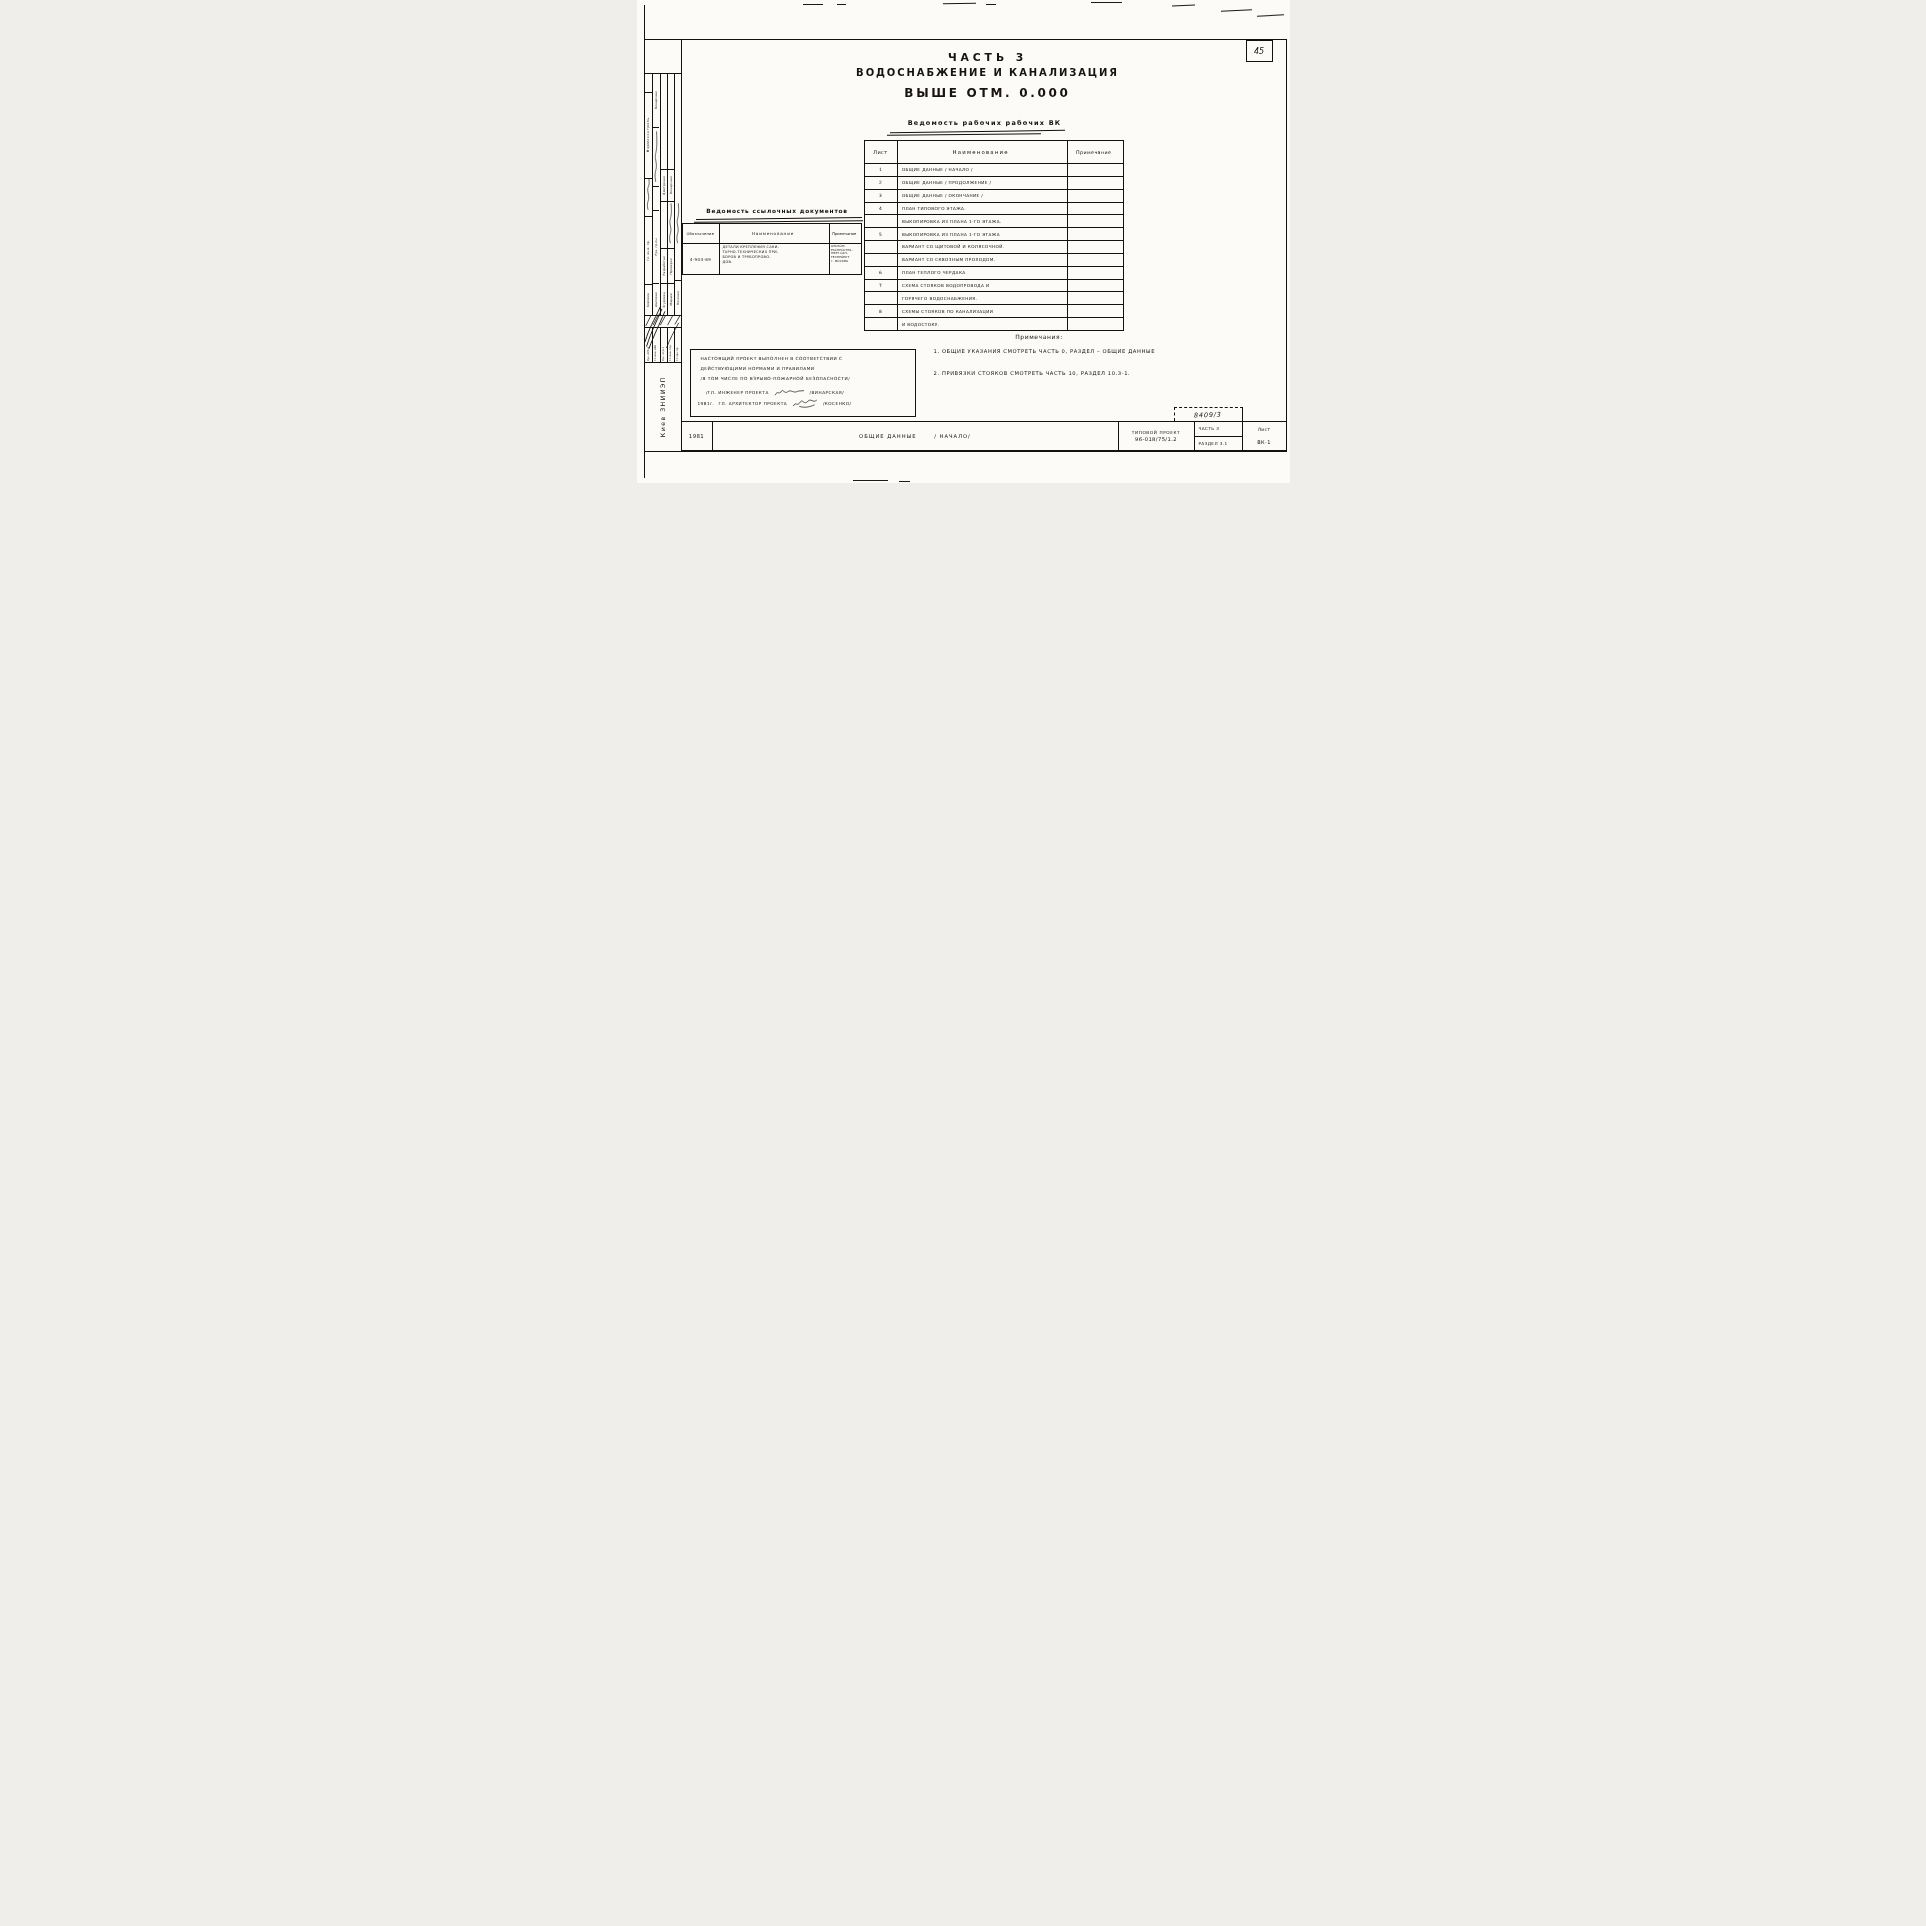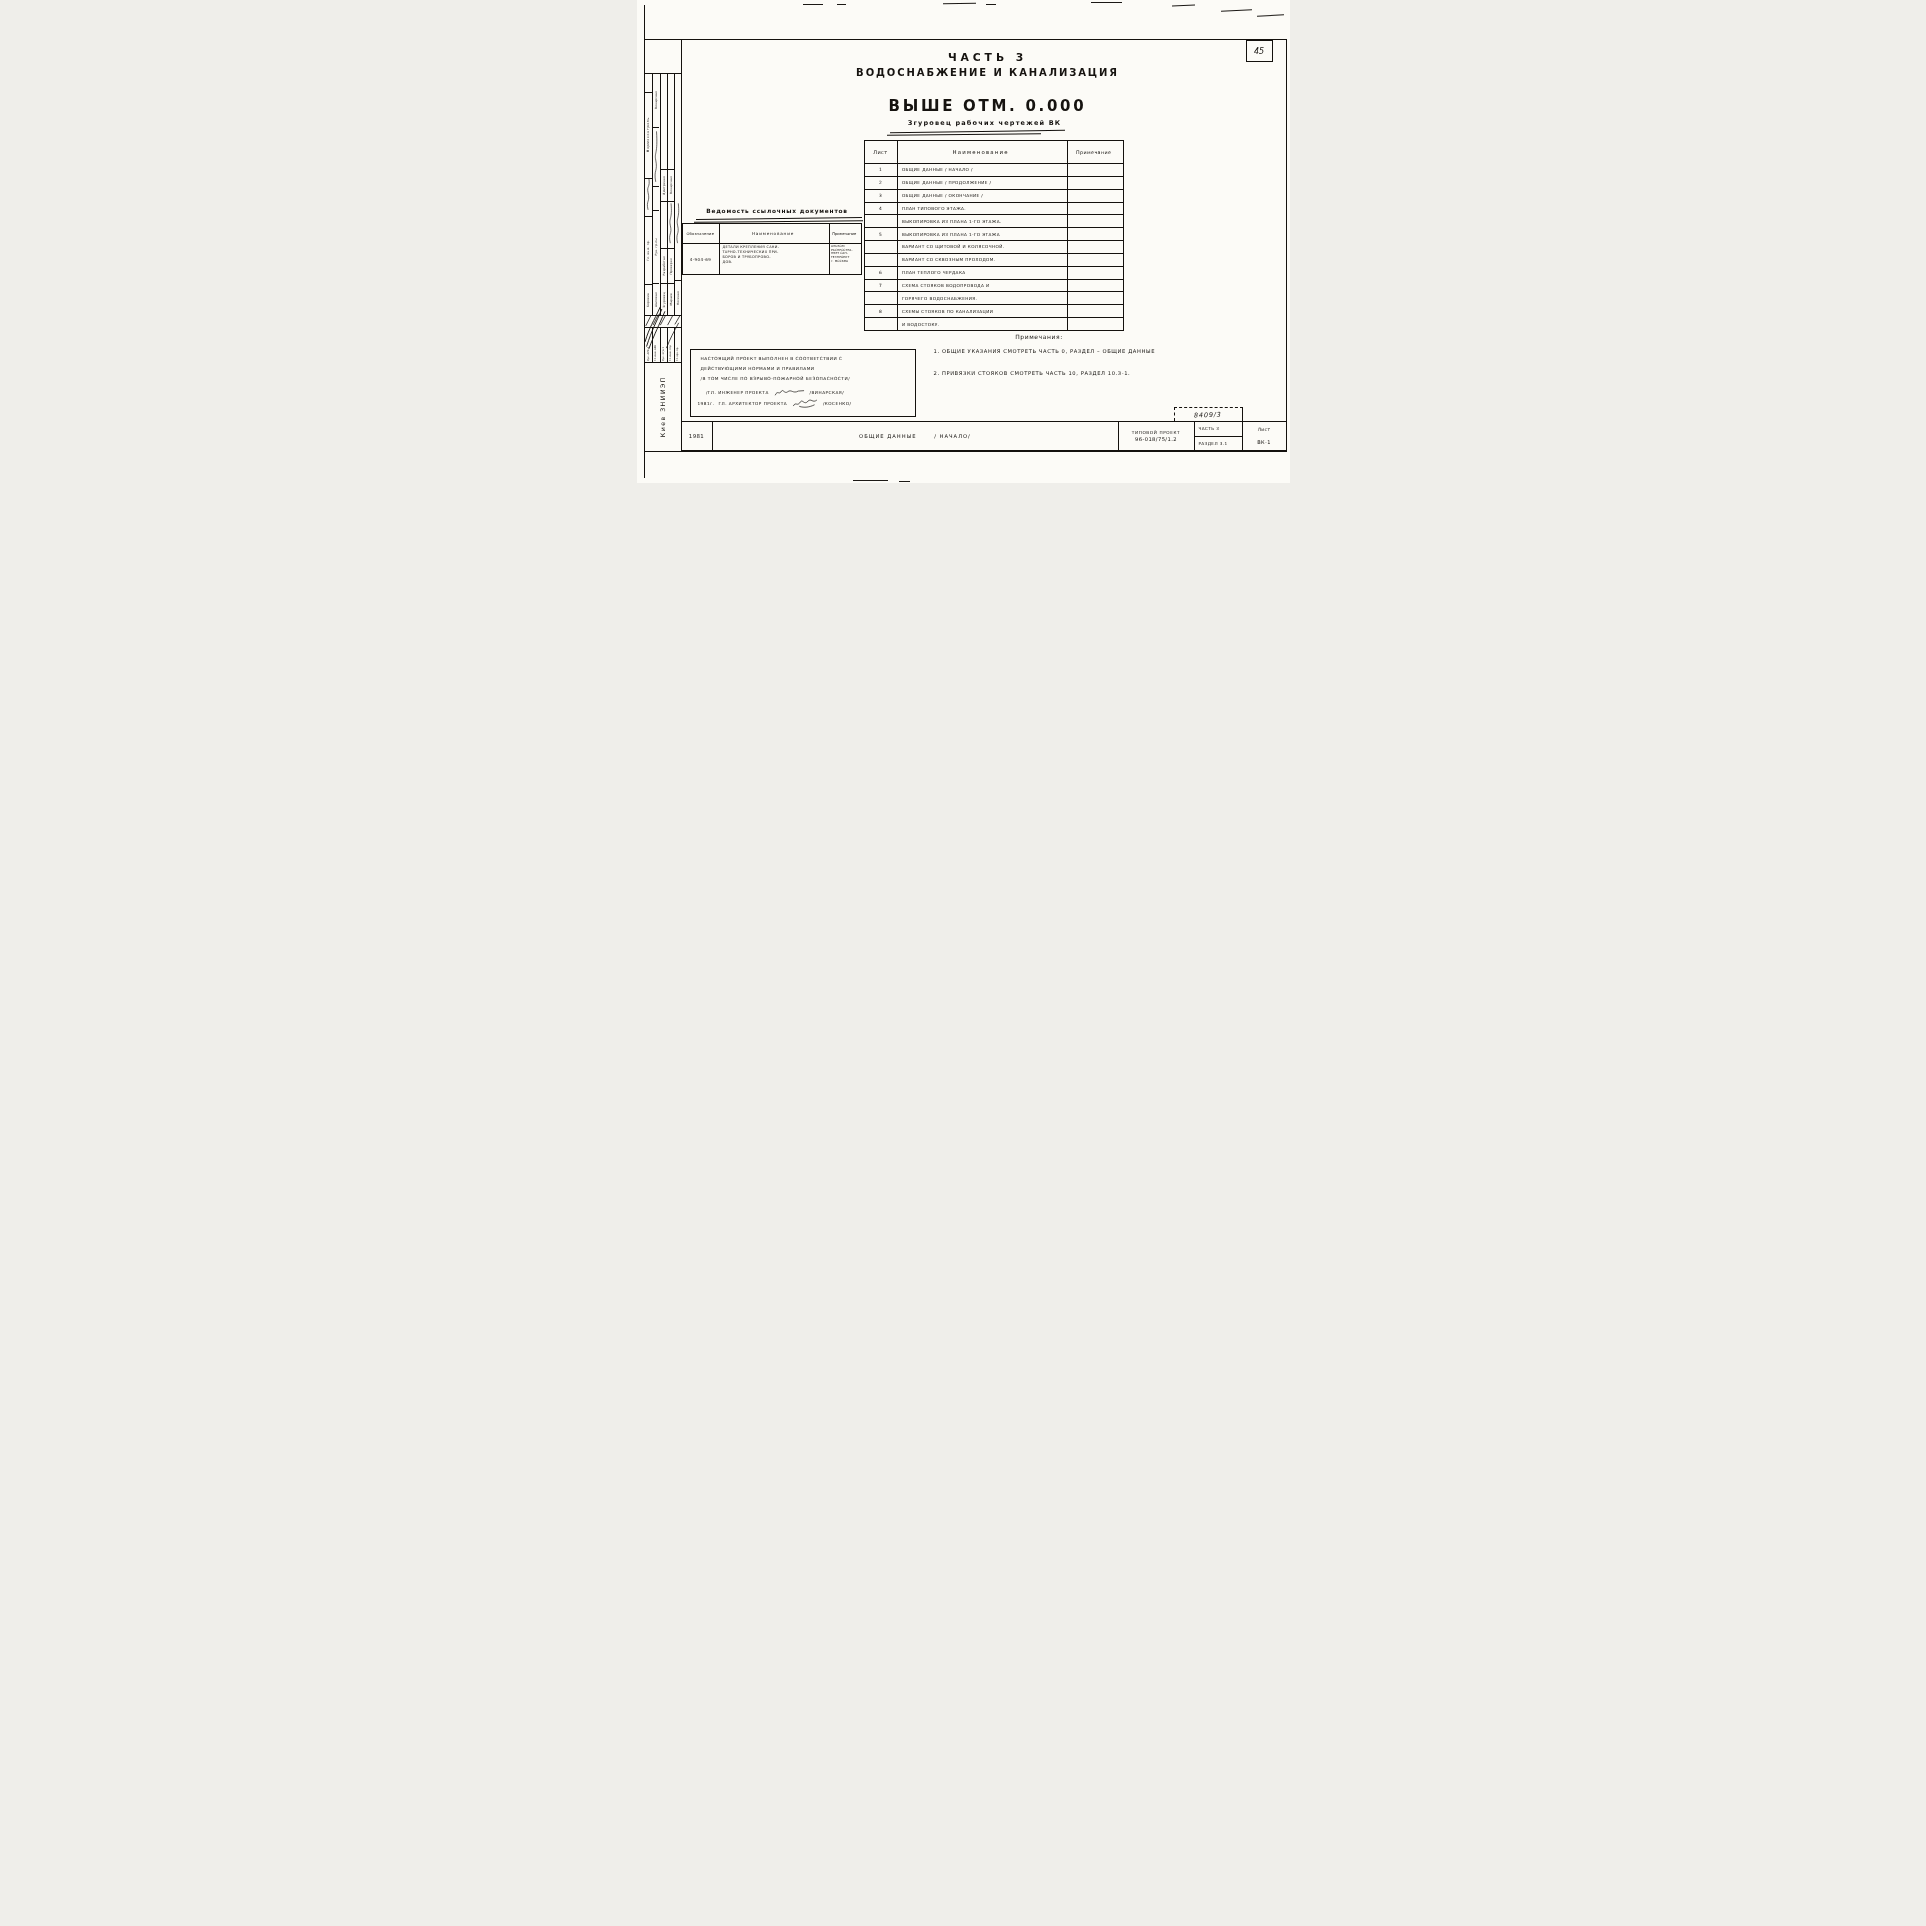--- a/index.html
+++ b/index.html
@@ -7,21 +7,21 @@
     position:relative; width:653px; height:483px; margin:0 auto;
     background:#fcfbf7; color:#161310; overflow:hidden;
     font-family:"DejaVu Sans", sans-serif;
   }
   .ln{position:absolute; background:#14110e;}
   .vt{writing-mode:vertical-rl; transform:rotate(180deg); white-space:nowrap;}
   
   .title-wrap{position:absolute; left:195px; top:51px; width:312px; text-align:center; letter-spacing:1.5px;}
   .title-l1{font-size:10.8px; font-weight:bold; letter-spacing:3.9px;}
   .title-l2{font-size:10px; font-weight:bold; margin-top:2.7px; letter-spacing:1.9px;}
-  .title-l3{font-size:15px; font-weight:bold; margin-top:19px; letter-spacing:2.7px;text-align:center;}
+  .title-l3{font-size:12px; font-weight:bold; margin-top:8px; letter-spacing:2.7px;text-align:center;}
   
   .whead{position:absolute; left:250px; top:119px; width:196px; text-align:center;
          font-size:6.5px; font-weight:bold; letter-spacing:1.2px;}
   .wtable{position:absolute; left:227px; top:140px; width:260px; height:191px;
           border:1.2px solid #14110e; box-sizing:border-box; display:flex; flex-direction:column;}
   .wtable .hdr{display:flex; height:22px; border-bottom:1px solid #14110e; align-items:center; flex:none;}
   .wtable .hdr .c1{width:32px; text-align:center; font-size:5px; letter-spacing:0.4px;}
   .wtable .hdr .c2{width:170px; text-align:center; font-size:5.4px; letter-spacing:1.2px;}
   .wtable .hdr .c3{width:58px; text-align:center; font-size:4.8px; letter-spacing:0.4px;}
   .wrow{display:flex; flex:1; border-bottom:0.8px solid #14110e; align-items:center;}
@@ -116,21 +116,21 @@
   <div class="pnum">
     <span>45</span>
   </div>
 
   <div class="title-wrap">
     <div class="title-l1">ЧАСТЬ 3</div>
     <div class="title-l2">ВОДОСНАБЖЕНИЕ И КАНАЛИЗАЦИЯ</div>
     <div class="title-l3">ВЫШЕ ОТМ. 0.000</div>
   </div>
 
-  <div class="whead">Згуровец рабочих чертежей ВК</div>
+  <div class="whead">Ведомость рабочих рабочих ВК</div>
   <div class="ln" style="left:253px;top:131px;width:175px;height:1.2px;transform:rotate(-0.8deg);"></div>
   <div class="ln" style="left:250px;top:134px;width:154px;height:1px;transform:rotate(-0.6deg);"></div>
 
   <div class="wtable">
     <div class="wtv" style="left:32px;"></div>
     <div class="wtv" style="left:202px;"></div>
     <div class="hdr">
       <div class="c1">Лист</div>
       <div class="c2">Наименование</div>
       <div class="c3">Примечание</div>

